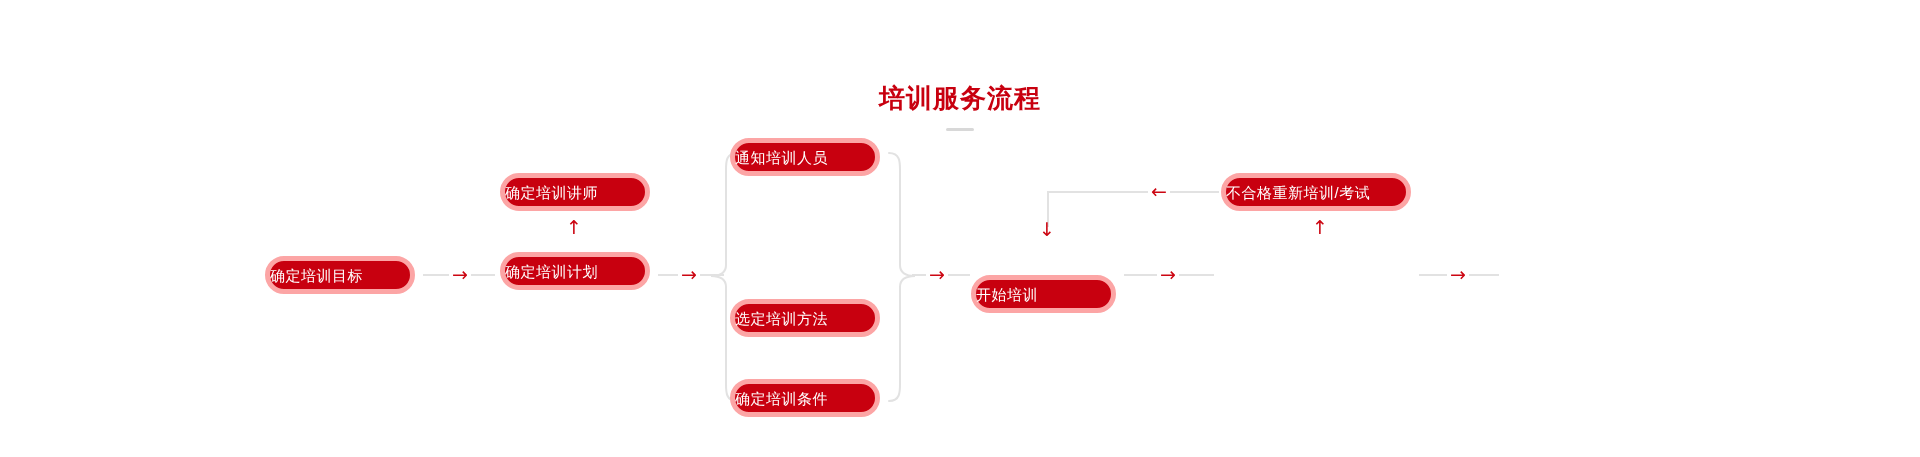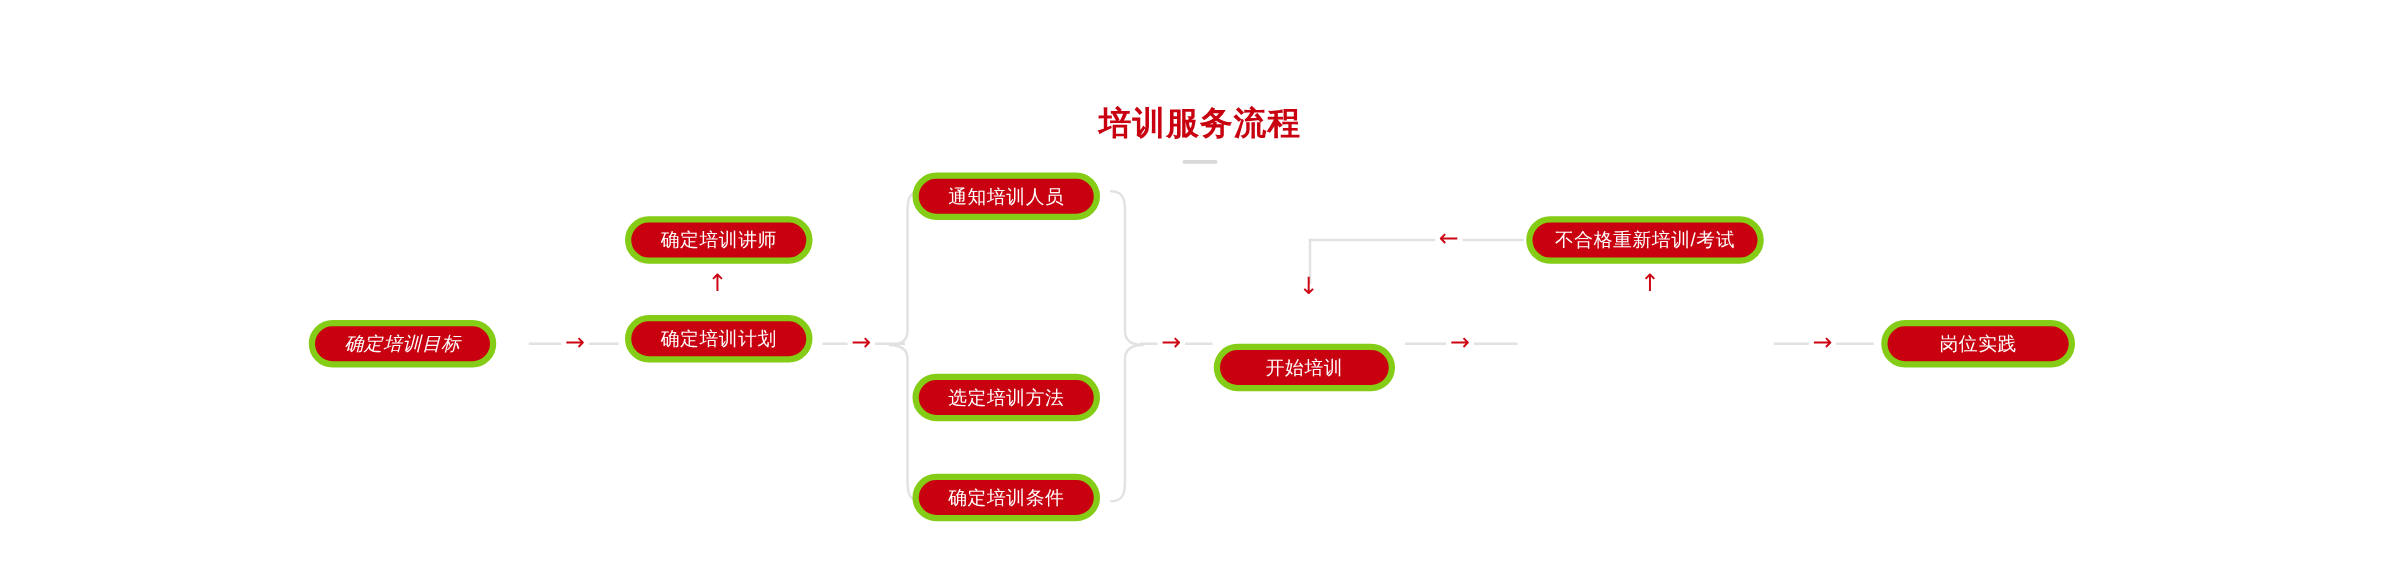--- a/index.html
+++ b/index.html
@@ -43,29 +43,28 @@
     background: #d8d8d8;
     margin: 14px auto 0 auto;
     border-radius: 2px;
   }
 
   
   .node {
     position: absolute;
     display: flex;
     align-items: center;
-    justify-content: center;
     box-sizing: border-box;
     height: 38px;
     background: #c8000f;
     color: #ffffff;
     font-size: 15px;
     line-height: 1;
     border-radius: 19px;
-    border: 5px solid #84cc16;
+    border: 5px solid #fca5a5;
     white-space: nowrap;
     letter-spacing: 0.5px;
   }
   .node-label {
     pointer-events: none;
   }
 
   
   .conn-h {
     position: absolute;
@@ -100,21 +99,21 @@
 </head>
 <body>
 
 <div id="stage">
 
   <div class="title-wrap">
     <span class="title-text">培训服务流程</span>
     <span class="title-divider"></span>
   </div>
 
-  <div class="node" style="left:247px; top:256px; width:150px;font-style:italic;">
+  <div class="node" style="left:265px; top:256px; width:150px;">
     <span class="node-label">确定培训目标</span>
   </div>
 
   <div class="conn-h" style="left:423px; top:274px; width:72px;"></div>
   <div class="arrow arrow-mid-h" style="left:449px; top:265px;">→</div>
 
   <div class="node" style="left:500px; top:252px; width:150px;">
     <span class="node-label">确定培训计划</span>
   </div>
 
@@ -171,17 +170,14 @@
 
   <div class="conn-h" style="left:1047px; top:191px; width:172px;"></div>
   <div class="arrow arrow-mid-h" style="left:1148px; top:182px;">←</div>
 
   <div class="conn-v" style="left:1047px; top:191px; height:36px;"></div>
   <div class="arrow" style="left:1039px; top:220px;">↓</div>
 
   <div class="conn-h" style="left:1419px; top:274px; width:80px;"></div>
   <div class="arrow arrow-mid-h" style="left:1447px; top:265px;">→</div>
 
-  <div class="node" style="left:1505px; top:256px; width:155px;">
-    <span class="node-label">岗位实践</span>
-  </div>
 
 </div>
 
 </body></html>

